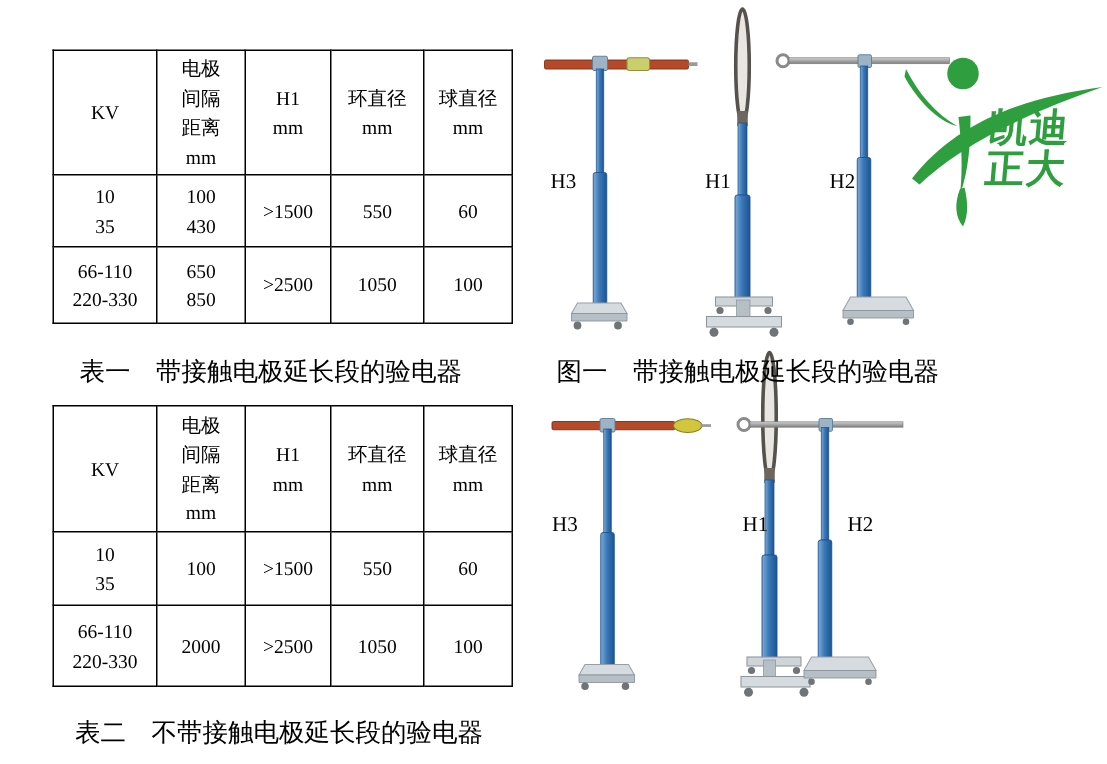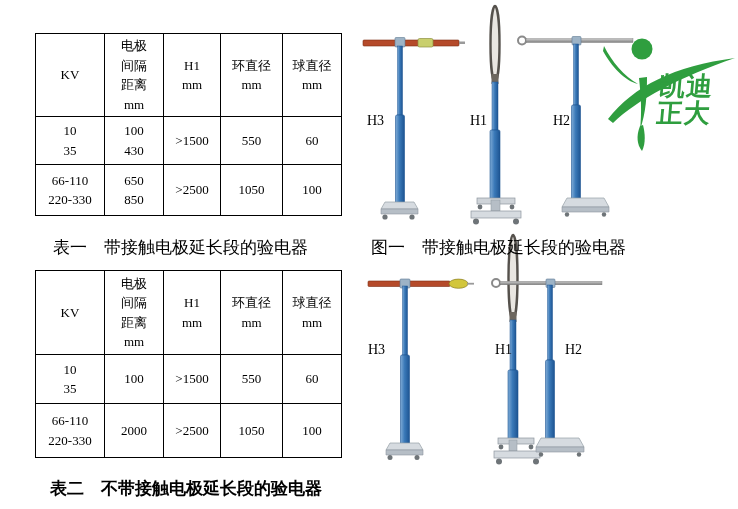--- a/index.html
+++ b/index.html
@@ -9,21 +9,21 @@
   table.spec{position:absolute;border-collapse:collapse;table-layout:fixed;
              font-family:"Liberation Serif", serif;}
   table.spec td{border:1px solid #000000;text-align:center;vertical-align:middle;
                 white-space:pre-line;font-size:13px;line-height:1.5;padding:0;}
   #table1{left:35px;top:33px;width:306px;}
   #table2{left:35px;top:270px;width:306px;}
   .caption{position:absolute;font-size:17px;z-index:5;
            font-family:"DejaVu Sans", sans-serif;white-space:nowrap;}
   #cap-t1{left:53px;top:236px;}
   #cap-f1{left:371px;top:236px;}
-  #cap-t2{left:50px;top:477px;font-weight:bold;}
+  #cap-t2{left:50px;top:477px;}
   #cap-f2{left:371px;top:477px;}
   
   svg.fig{position:absolute;z-index:1;}
   #fig1{left:355px;top:2px;}
   #fig2{left:355px;top:228px;}
   svg .devlabel{font-family:"Liberation Serif", serif;font-size:14px;fill:#000;}
   
   #logo{position:absolute;left:602px;top:22px;width:136px;height:128px;z-index:2;}
   #logo svg{position:absolute;left:0;top:0;}
   #logo .logo-text{position:absolute;left:56px;top:51px;font-family:"DejaVu Sans", sans-serif;

